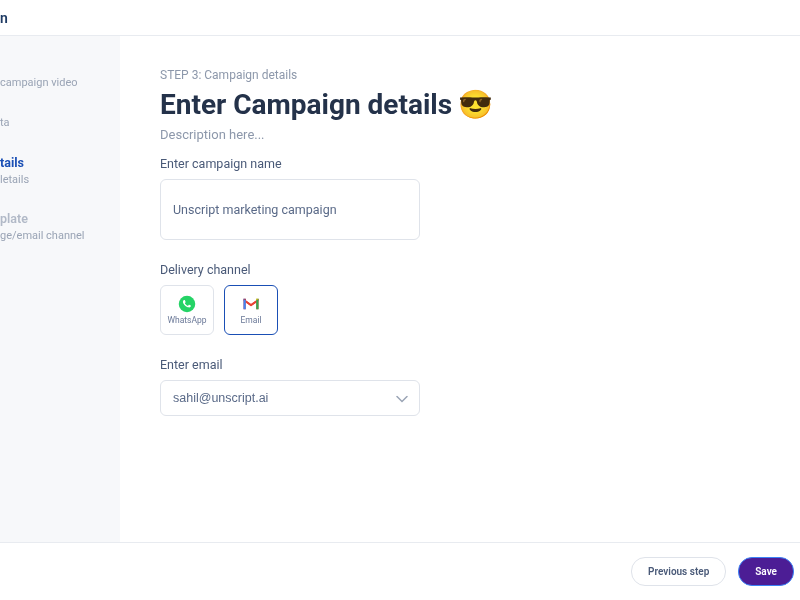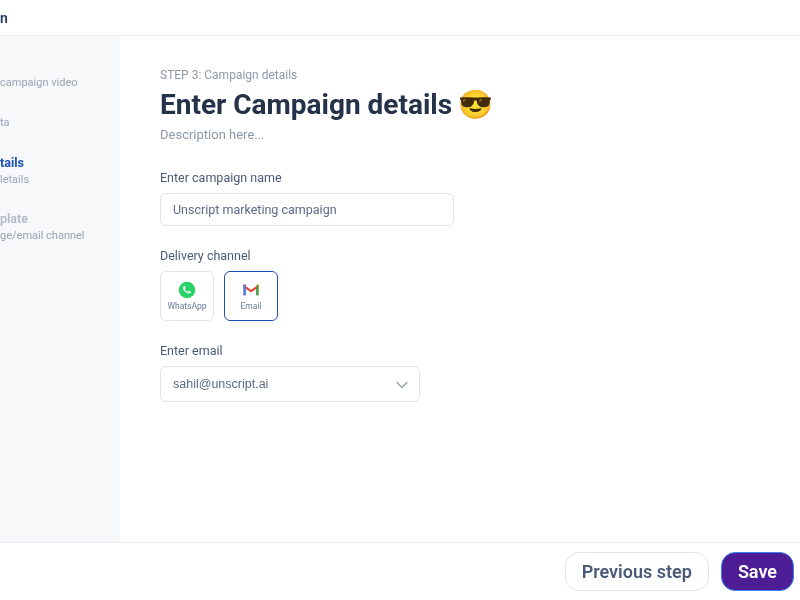--- a/index.html
+++ b/index.html
@@ -62,33 +62,33 @@
       font-weight: 700;
       color: #24324a;
       margin-bottom: 6px;
       display: flex;
       align-items: center;
       gap: 6px;
     }
     .description {
       font-size: 13px;
       color: #8d98ab;
-      margin-bottom: 28px;
+      margin-bottom: 14px;
     }
     .field {
       margin-bottom: 22px;
     }
     .field-label {
       font-size: 12.5px;
       color: #4a5a78;
       margin-bottom: 8px;
     }
     .text-input {
-      width: 294px;
-      padding: 8px 12px;
+      width: 260px;
+      padding: 22px 12px;
       border: 1px solid #dfe3ea;
       border-radius: 6px;
       font-size: 12.5px;
       color: #5a6a88;
       font-family: inherit;
       outline: none;
     }
     .channel-row {
       display: flex;
       gap: 10px;
@@ -151,21 +151,21 @@
       display: flex;
       align-items: center;
       justify-content: flex-end;
       gap: 12px;
       padding: 0 6px 0 0;
       background: #fff;
     }
     .btn {
       padding: 8px 16px;
       border-radius: 14px;
-      font-size: 18px;
+      font-size: 10px;
       font-weight: 600;
       font-family: inherit;
       cursor: pointer;
     }
     .btn-secondary {
       background: #fff;
       border: 1px solid #dfe3ea;
       color: #4a5a78;
     }
     .btn-primary {

